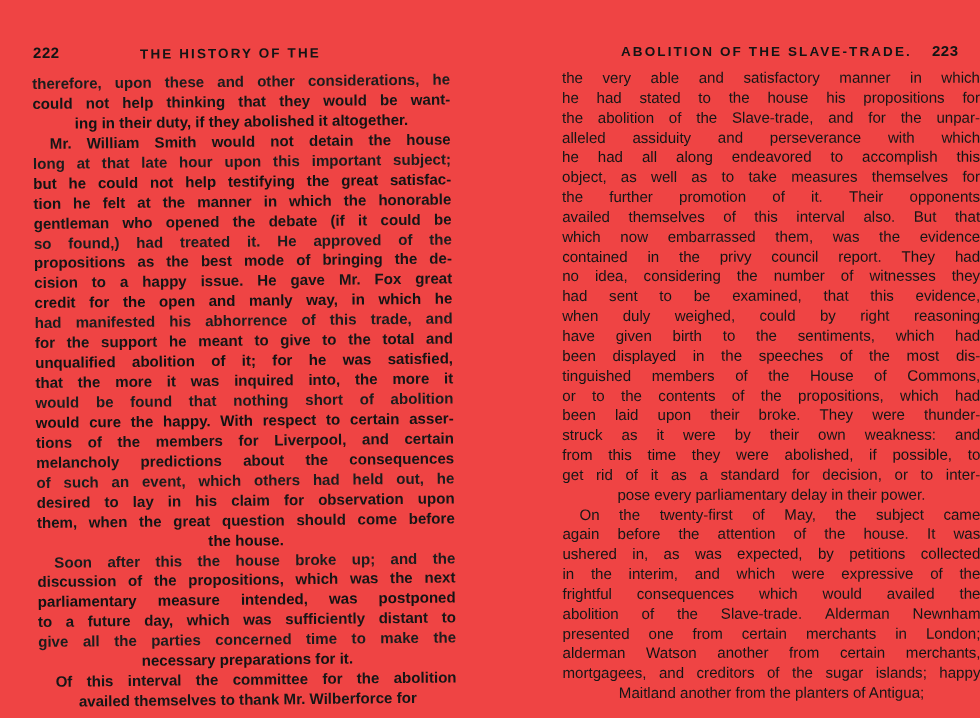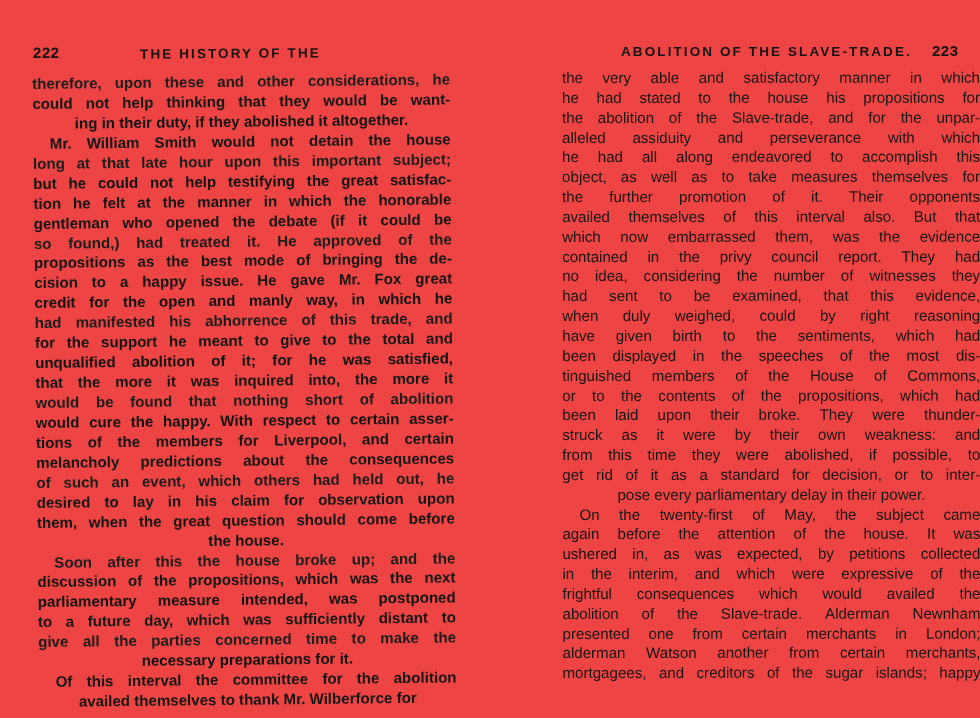--- a/index.html
+++ b/index.html
@@ -701,15 +701,16 @@
       <div class="line j">
         <span>mortgagees,</span>
         <span>and</span>
         <span>creditors</span>
         <span>of</span>
         <span>the</span>
         <span>sugar</span>
         <span>islands;</span>
         <span>happy</span>
       </div>
+      <div class="line last">Maitland another from the planters of Antigua;</div>
     </div>
 
 </div>
 
 </body></html>

